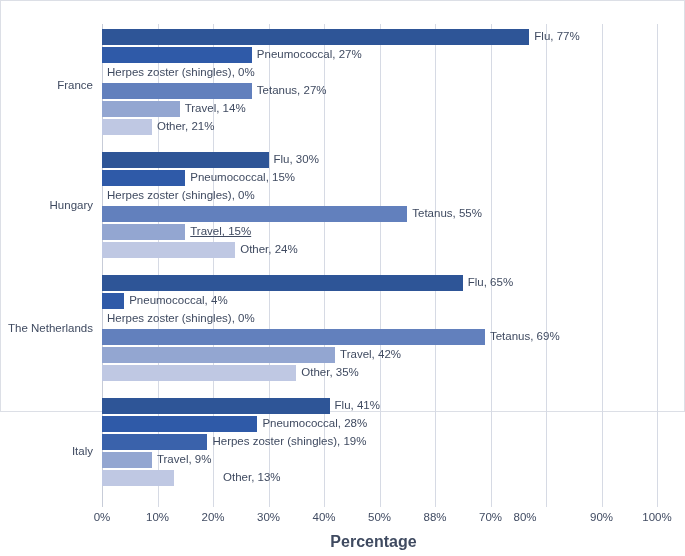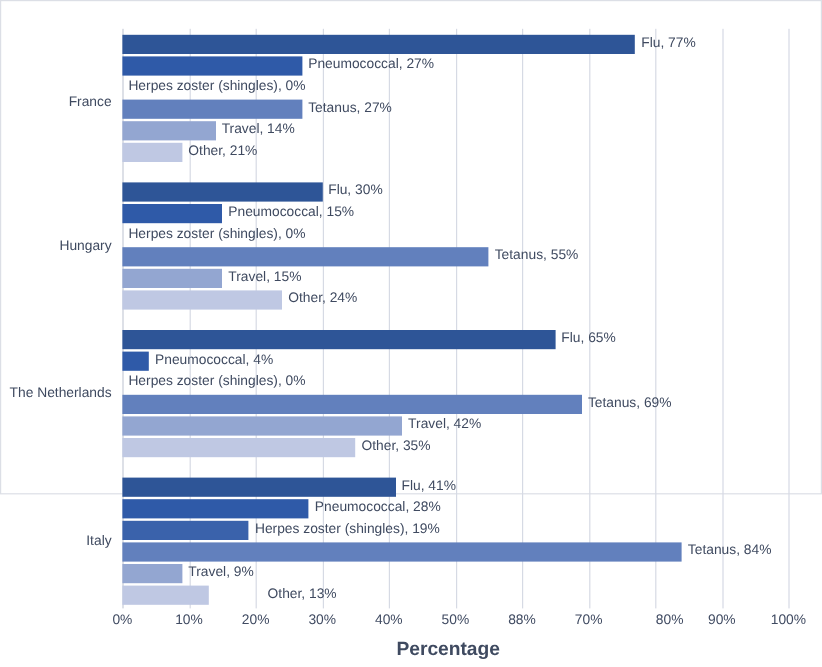--- a/index.html
+++ b/index.html
@@ -151,21 +151,21 @@
         </div>
         <div class="bar-row">
           <div class="bar-label" style="left: 0px;">Herpes zoster (shingles), 0%</div>
         </div>
         <div class="bar-row">
           <div class="bar" style="width: 305.25px; background: rgb(98, 128, 189);"></div>
           <div class="bar-label" style="left: 305.25px;">Tetanus, 55%</div>
         </div>
         <div class="bar-row">
           <div class="bar" style="width: 83.25px; background: rgb(147, 166, 209);"></div>
-          <div class="bar-label" style="left: 83.25px;">Travel, 15%</div>
+          <div class="bar-label" style="left: 83.25px; text-decoration: underline;">Travel, 15%</div>
         </div>
         <div class="bar-row">
           <div class="bar" style="width: 133.2px; background: rgb(191, 200, 227);"></div>
           <div class="bar-label" style="left: 133.2px; text-align: center;">Other, 24%</div>
         </div>
       </div>
       <div class="group" style="top: 251px;">
         <div class="bar-row">
           <div class="bar" style="width: 360.75px; background: rgb(46, 85, 151);"></div>
           <div class="bar-label" style="left: 360.75px;">Flu, 65%</div>
@@ -195,24 +195,20 @@
           <div class="bar" style="width: 227.55px; background: rgb(46, 85, 151);"></div>
           <div class="bar-label" style="left: 227.55px;">Flu, 41%</div>
         </div>
         <div class="bar-row">
           <div class="bar" style="width: 155.4px; background: rgb(47, 90, 168);"></div>
           <div class="bar-label" style="left: 155.4px;">Pneumococcal, 28%</div>
         </div>
         <div class="bar-row">
           <div class="bar" style="width: 105.45px; background: rgb(58, 98, 171);"></div>
           <div class="bar-label" style="left: 105.45px;">Herpes zoster (shingles), 19%</div>
-        </div>
-        <div class="bar-row">
-          <div class="bar" style="width: 466.2px; background: rgb(98, 128, 189);"></div>
-          <div class="bar-label" style="left: 466.2px;">Tetanus, 84%</div>
         </div>
         <div class="bar-row">
           <div class="bar" style="width: 49.95px; background: rgb(147, 166, 209);"></div>
           <div class="bar-label" style="left: 49.95px;">Travel, 9%</div>
         </div>
         <div class="bar-row">
           <div class="bar" style="width: 72.15px; background: rgb(191, 200, 227);"></div>
           <div class="bar-label" style="left: 81px; padding-left: 40px;">Other, 13%</div>
         </div>
       </div>
@@ -220,21 +216,21 @@
 
   <div id="x-ticks">
       <div class="tick-label" style="left: 0px;">0%</div>
       <div class="tick-label" style="left: 55.5px;">10%</div>
       <div class="tick-label" style="left: 111px;">20%</div>
       <div class="tick-label" style="left: 166.5px;">30%</div>
       <div class="tick-label" style="left: 222px;">40%</div>
       <div class="tick-label" style="left: 277.5px;">50%</div>
       <div class="tick-label" style="left: 333px;">88%</div>
       <div class="tick-label" style="left: 388.5px;">70%</div>
-      <div class="tick-label" style="left: 456px; text-align: center;">80%</div>
+      <div class="tick-label" style="left: 423px; text-align: center;">80%</div>
       <div class="tick-label" style="left: 499.5px;">90%</div>
       <div class="tick-label" style="left: 555px;">100%</div>
     </div>
 
   <div id="x-title"><span class="shift">Percentage</span></div>
 
 <div class="country-label" style="top: 78px;">France</div>
     <div class="country-label" style="top: 198px;">Hungary</div>
     <div class="country-label" style="top: 321px;">The Netherlands</div>
     <div class="country-label" style="top: 444px;">Italy</div>

